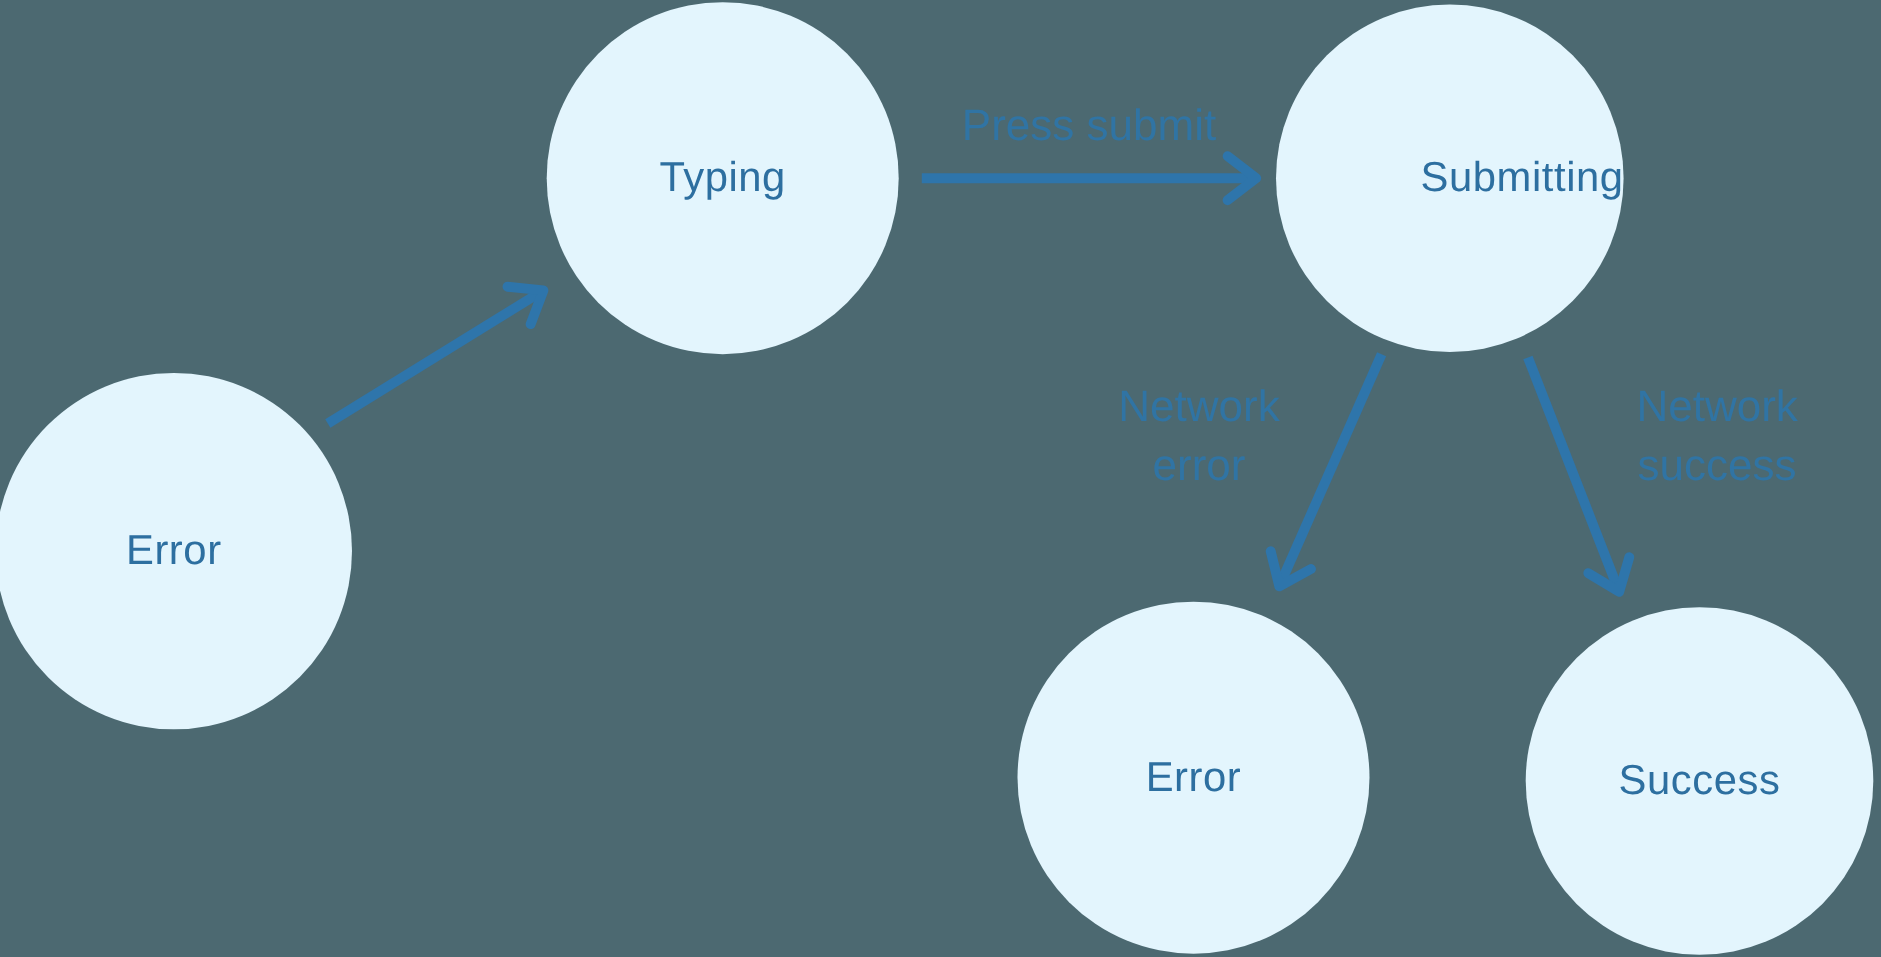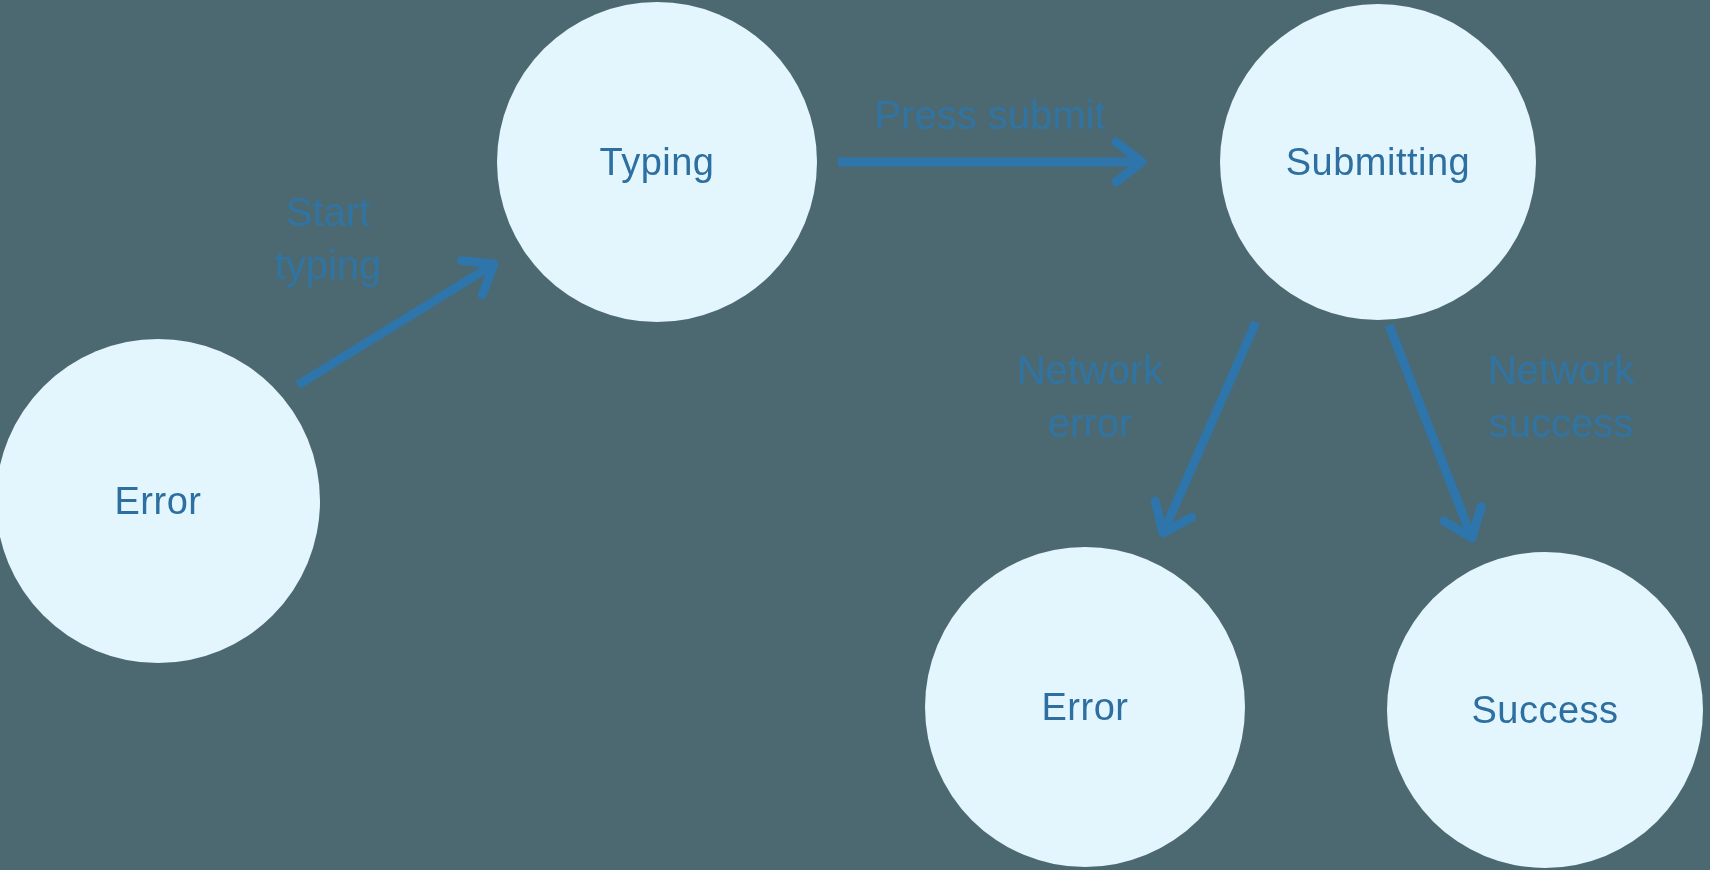--- a/index.html
+++ b/index.html
@@ -37,21 +37,21 @@
     font-size:40px;
     line-height:53px;
     text-align:center;
     white-space:nowrap;
   }
   .arrow-layer{position:absolute;left:0;top:0;width:1710px;height:870px;pointer-events:none;}
   .arrow-stroke{stroke:var(--arrow);fill:none;stroke-width:9;}
   
   #node-empty     {left:-4px;  top:339px; width:324px;height:324px;}
   #node-typing    {left:497px; top:2px;   width:320px;height:320px;}
-  #node-submitting{left:1220px;top:4px;   width:316px;height:316px;}
+  #node-submitting{left:1160px;top:4px;   width:316px;height:316px;justify-content:flex-end;}
   #node-error     {left:925px; top:547px; width:320px;height:320px;}
   #node-success   {left:1387px;top:552px; width:316px;height:316px;}
   
   #label-start-typing   {left:328px; top:239px;}
   #label-press-submit   {left:990px; top:87px;margin-top:28px;}
   #label-network-error  {left:1090px;top:397px;}
   #label-network-success{left:1561px;top:397px;}
 </style>
 </head>
 <body>
@@ -83,24 +83,20 @@
   </div>
 
   <div class="node" id="node-error">
     <div class="node-label">Error</div>
   </div>
 
   <div class="node" id="node-success">
     <div class="node-label">Success</div>
   </div>
 
-  <div class="edge-label" id="label-start-typing">
-    <div>Start</div>
-    <div>typing</div>
-  </div>
 
   <div class="edge-label" id="label-press-submit">
     <div>Press submit</div>
   </div>
 
   <div class="edge-label" id="label-network-error">
     <div>Network</div>
     <div>error</div>
   </div>
 

